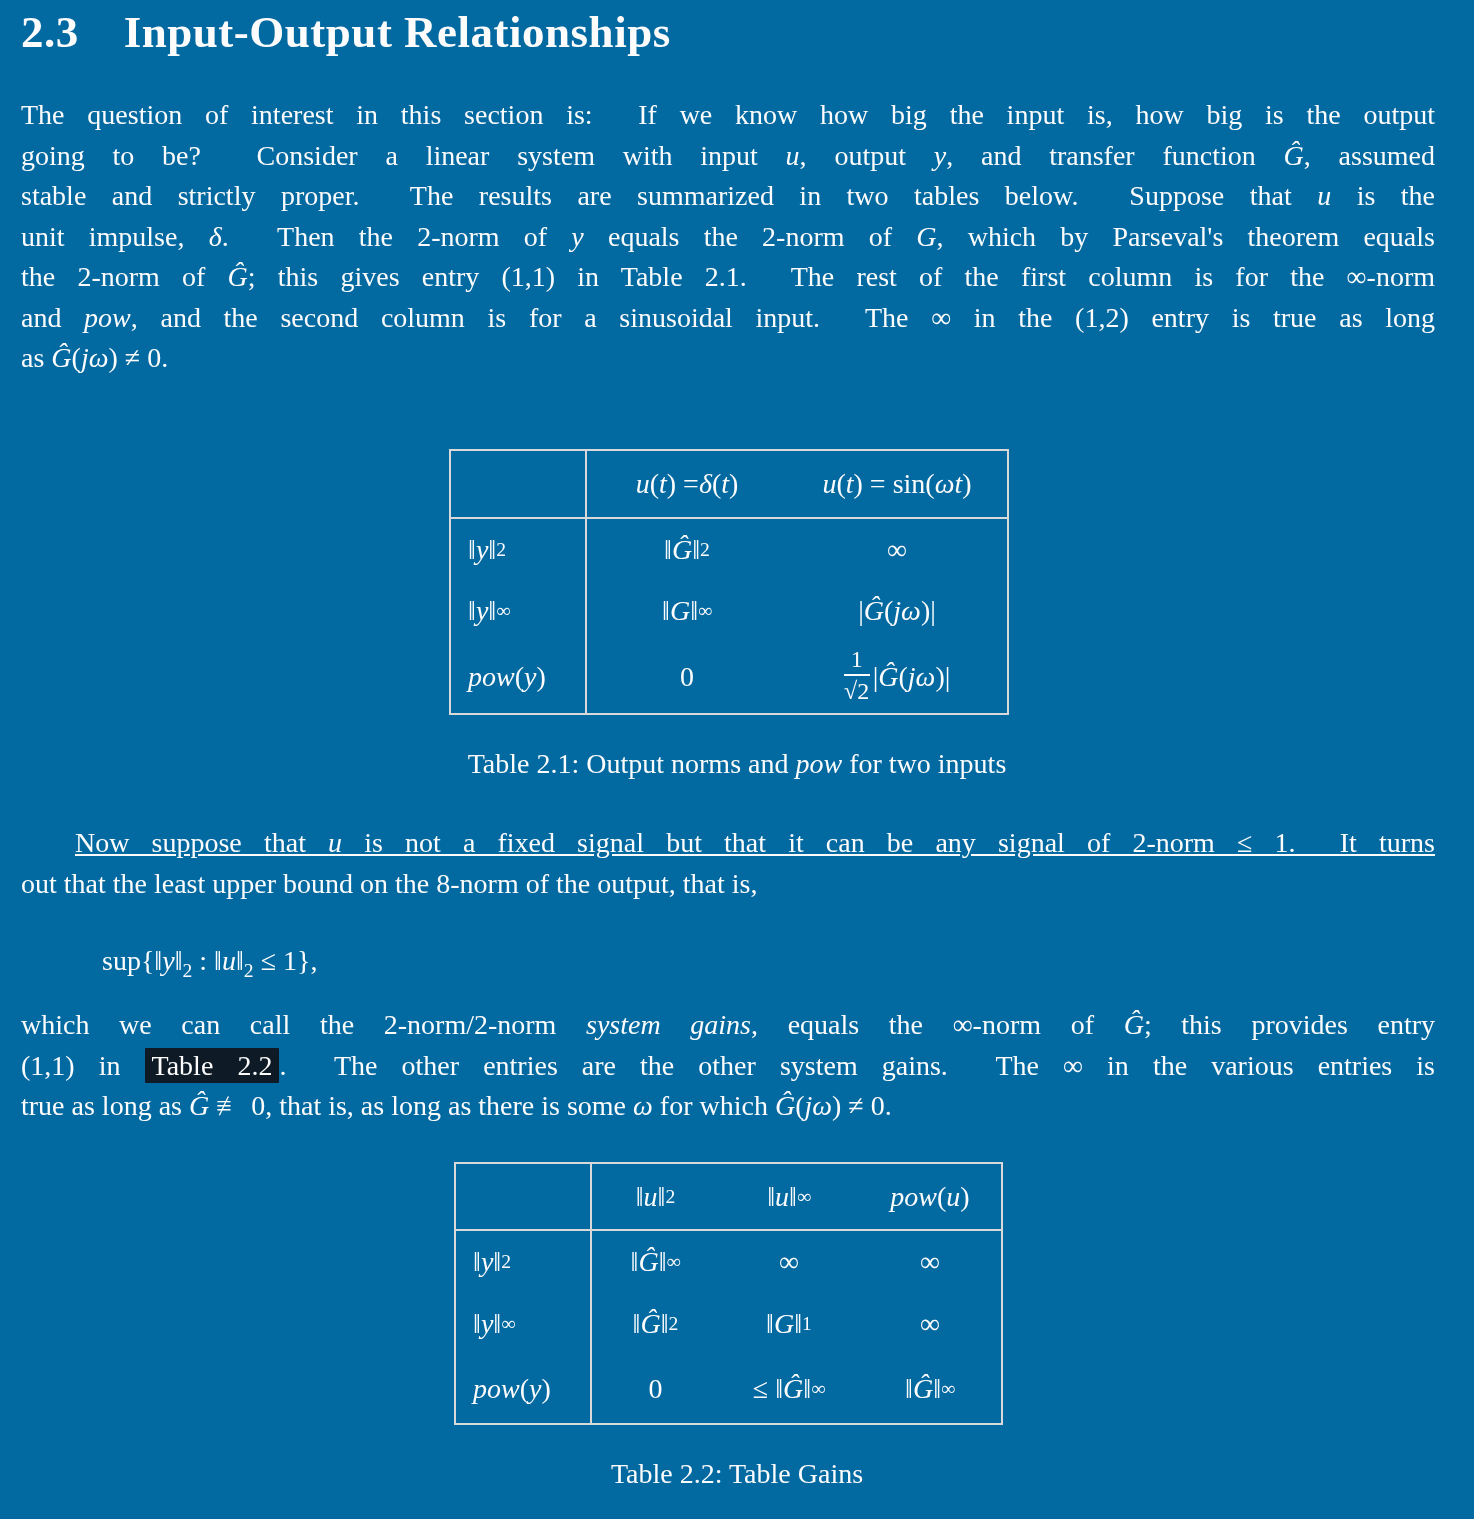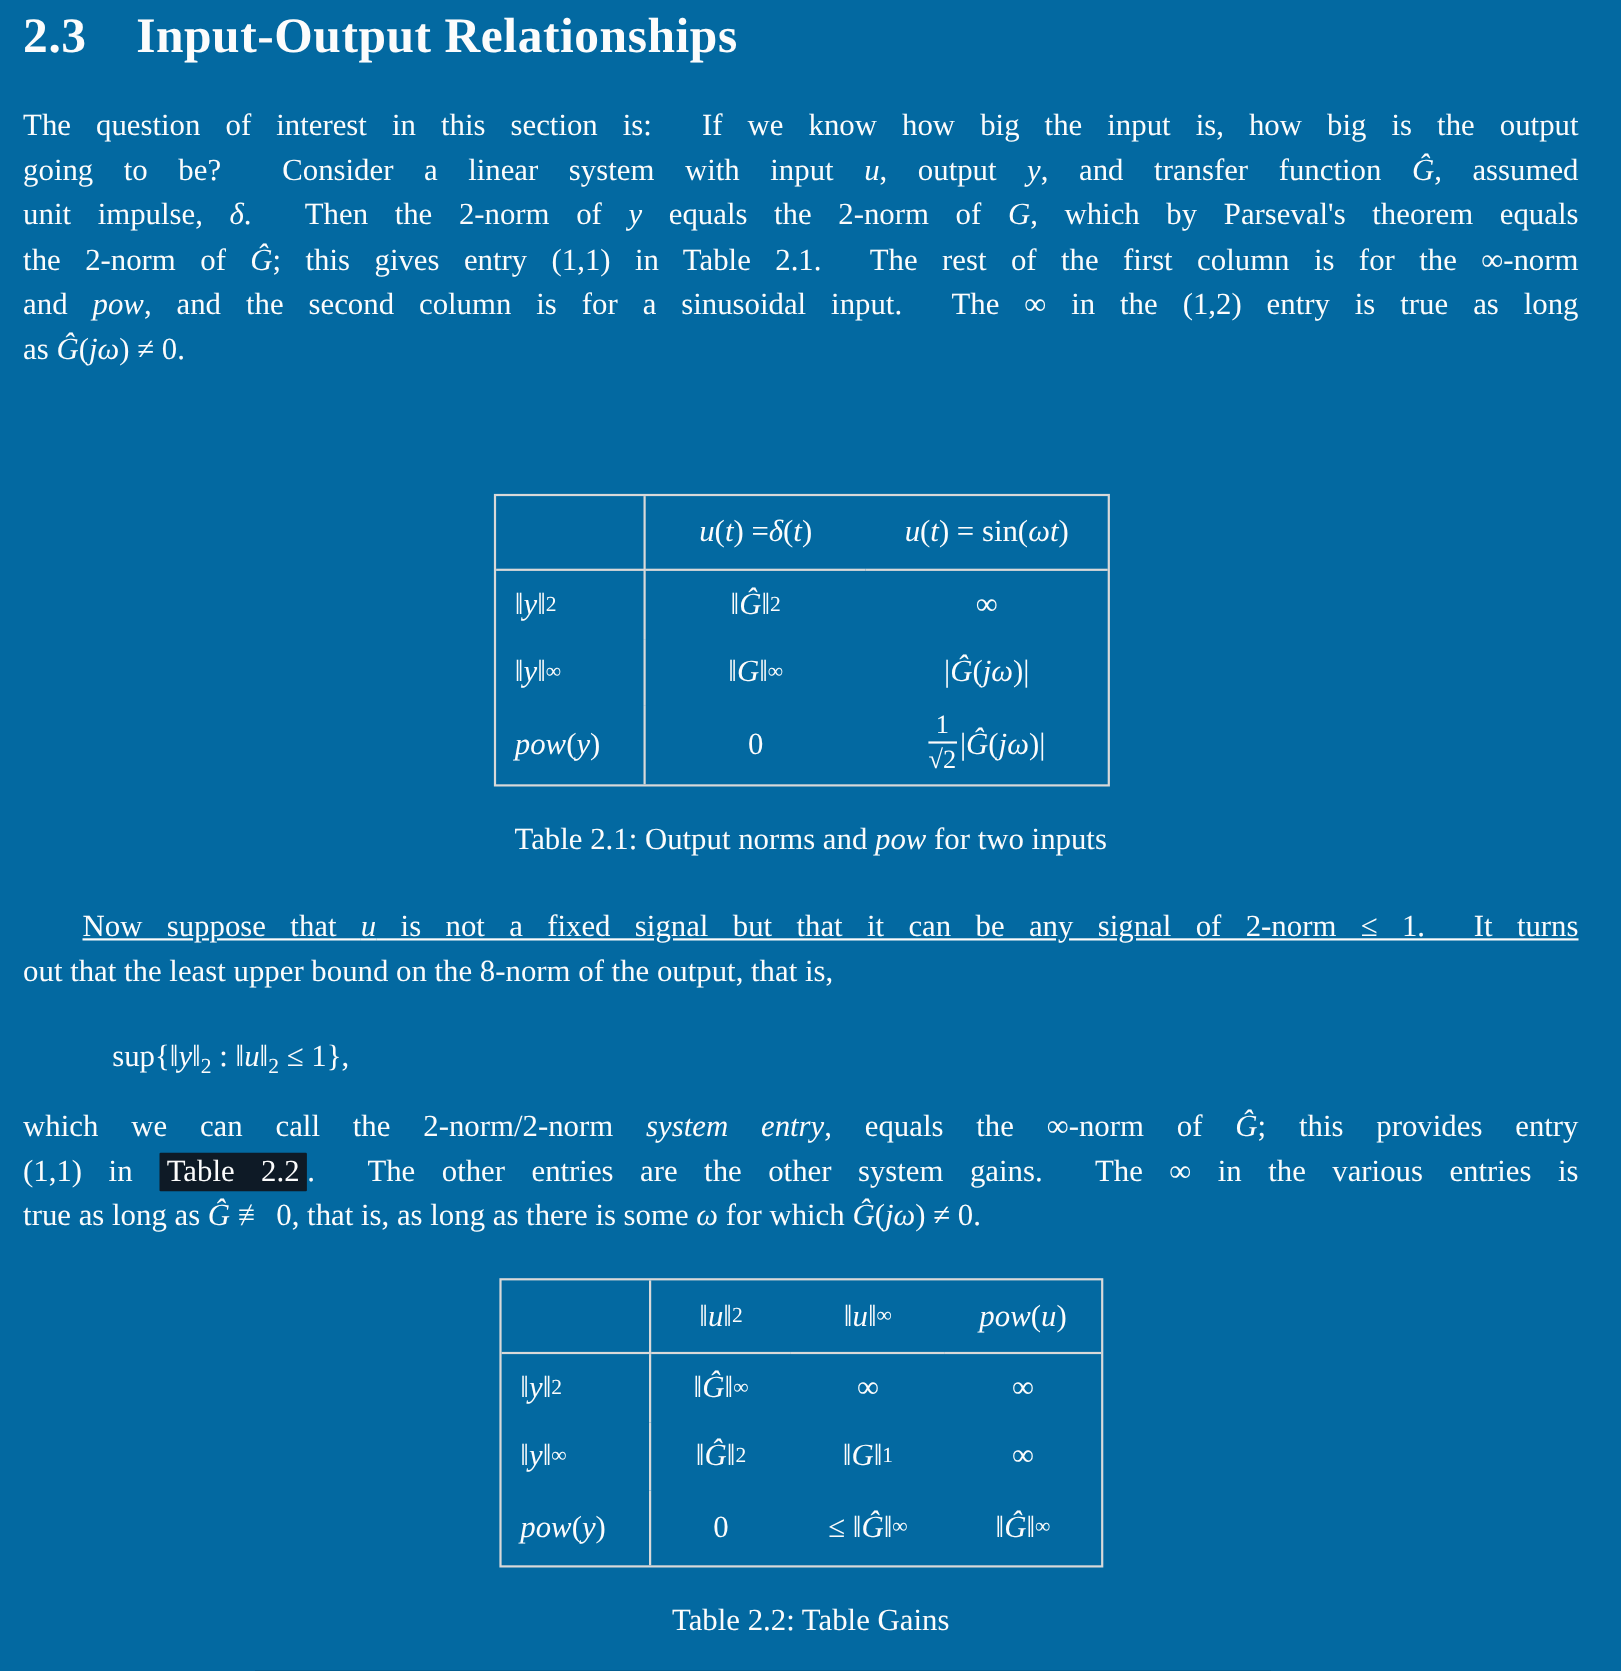--- a/index.html
+++ b/index.html
@@ -39,20 +39,21 @@
 
 <div class="page">
 
   <h1 class="title">
     <span class="sec-num">2.3</span><span class="sec-title">Input-Output Relationships</span>
   </h1>
 
   <div class="para" style="top:95px;">
     <div class="line">The question of interest in this section is:&nbsp; If we know how big the input is, how big is the output</div>
     <div class="line">going to be?&nbsp; Consider a linear system with input <i>u</i>, output <i>y</i>, and transfer function <i>Ĝ</i>, assumed</div>
+    <div class="line">stable and strictly proper.&nbsp; The results are summarized in two tables below.&nbsp; Suppose that <i>u</i> is the</div>
     <div class="line">unit impulse, <i>δ</i>.&nbsp; Then the 2-norm of <i>y</i> equals the 2-norm of <i>G</i>, which by Parseval's theorem equals</div>
     <div class="line">the 2-norm of <i>Ĝ</i>; this gives entry (1,1) in Table 2.1.&nbsp; The rest of the first column is for the ∞-norm</div>
     <div class="line">and <i>pow</i>, and the second column is for a sinusoidal input.&nbsp; The ∞ in the (1,2) entry is true as long</div>
     <div class="line last">as <i>Ĝ</i>(<i>jω</i>) ≠ 0.</div>
   </div>
 
   <div class="tbl tbl1">
     <div class="c corner"></div>
     <div class="c h"><i>u</i>(<i>t</i>) = <i>δ</i>(<i>t</i>)</div>
     <div class="c h"><i>u</i>(<i>t</i>) = sin(<i>ωt</i>)</div>
@@ -76,21 +77,21 @@
   <div class="caption cap1">Table 2.1: Output norms and <i>pow</i> for two inputs</div>
 
   <div class="para" style="top:823px;">
     <div class="line indent">Now suppose that <i>u</i> is not a fixed signal but that it can be any signal of 2-norm ≤ 1.&nbsp; It turns</div>
     <div class="line last">out that the least upper bound on the 8-norm of the output, that is,</div>
   </div>
 
   <div class="equation">sup{‖<i>y</i>‖<sub>2</sub> : ‖<i>u</i>‖<sub>2</sub> ≤ 1},</div>
 
   <div class="para" style="top:1005px;">
-    <div class="line">which we can call the 2-norm/2-norm <i>system entry</i>, equals the ∞-norm of <i>Ĝ</i>; this provides entry</div>
+    <div class="line">which we can call the 2-norm/2-norm <i>system gains</i>, equals the ∞-norm of <i>Ĝ</i>; this provides entry</div>
     <div class="line">(1,1) in <span class="tlink">Table 2.2</span>.&nbsp; The other entries are the other system gains.&nbsp; The ∞ in the various entries is</div>
     <div class="line last">true as long as <i>Ĝ</i> ≢ 0, that is, as long as there is some <i>ω</i> for which <i>Ĝ</i>(<i>jω</i>) ≠ 0.</div>
   </div>
 
   <div class="tbl tbl2">
     <div class="c corner"></div>
     <div class="c h">‖<i>u</i>‖<sub>2</sub></div>
     <div class="c h">‖<i>u</i>‖<sub>∞</sub></div>
     <div class="c h"><i>pow</i>(<i>u</i>)</div>
 

